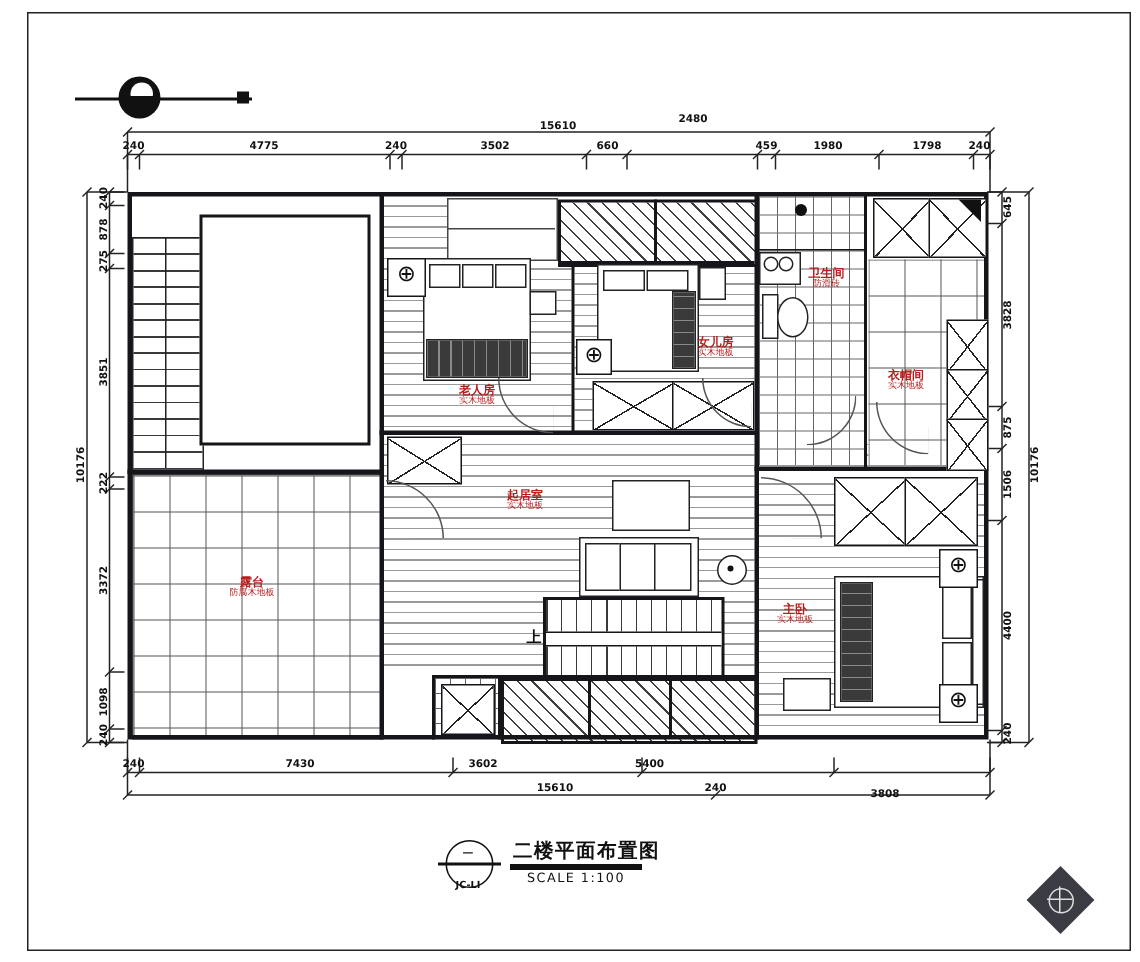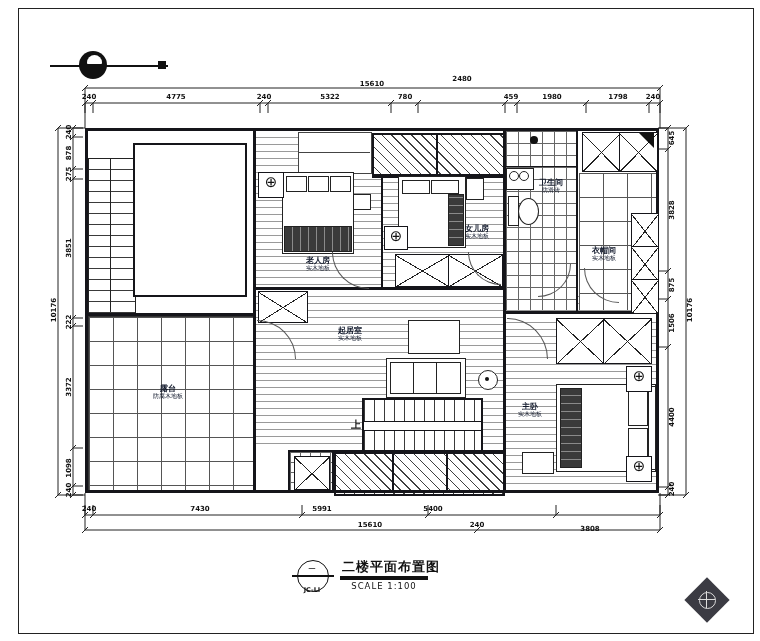--- a/index.html
+++ b/index.html
@@ -15,21 +15,21 @@
   .grid-sm{background-color:#fff;background-image:linear-gradient(#666 1px,transparent 1px),linear-gradient(90deg,#666 1px,transparent 1px);background-size:10px 10px}
   .hatch{background:repeating-linear-gradient(45deg,#ffffff 0 6px,#3f3f3f 6px 7px);border:2px solid #15151a}
   .xbox{position:absolute;border:1px solid #15151a;background-color:#fff;background-image:
         linear-gradient(to top right,transparent calc(50% - 1px),#222 calc(50% - 1px),#222 50%,transparent 50%),
         linear-gradient(to top left,transparent calc(50% - 1px),#222 calc(50% - 1px),#222 50%,transparent 50%)}
   .pleat-h{background:repeating-linear-gradient(90deg,#3a3a3a 0 7px,#8a8a8a 7px 8px);border:1px solid #222}
   .pleat-v{background:repeating-linear-gradient(0deg,#3a3a3a 0 7px,#8a8a8a 7px 8px);border:1px solid #222}
   .furn{position:absolute;background:#fff;border:1px solid #222}
   .ceil{position:absolute;border:1px solid #15151a;background:#fff;text-align:center;font-size:15px;line-height:1.3;color:#111}
   .arc{position:absolute;border:1px solid #555;background:transparent}
-  .rl{position:absolute;transform:translate(-50%,-50%);text-align:center;line-height:1.15;color:#0f172a;white-space:nowrap}
+  .rl{position:absolute;transform:translate(-50%,-50%);text-align:center;line-height:1.15;color:#b91c1c;white-space:nowrap}
   .rl b{display:block;font-size:8px;font-weight:bold}
   .rl i{display:block;font-size:6px;font-style:normal}
   .dim{position:absolute;transform:translate(-50%,-50%);font-size:7px;font-weight:bold;color:#111;white-space:nowrap}
   .dim.v{transform:translate(-50%,-50%) rotate(-90deg)}
   #titleblock .tb-title{position:absolute;font-size:13px;font-weight:bold;letter-spacing:1px}
   #titleblock .tb-scale{position:absolute;transform:translateX(-50%);font-size:8.5px;letter-spacing:1px}
   #logo .diamond{position:absolute;left:6px;top:6px;width:32px;height:32px;background:#3b3b43;transform:rotate(45deg)}
   #logo .orn{position:absolute;left:14px;top:14px;width:15px;height:15px;border:1px solid #ddd;border-radius:50%}
   #logo .sp1,#logo .sp2{position:absolute;left:21px;top:13px;width:1px;height:17px;background:#ddd}
   #logo .sp2{transform:rotate(90deg)}
@@ -269,31 +269,31 @@
     </div>
   <div class="rl" style="left:168px;top:392px">
     <b>露台</b>
       <i>防腐木地板</i>
     </div>
 
   <span class="dim" style="left:372px;top:84px">15610</span>
   <span class="dim" style="left:89px;top:97px">240</span>
   <span class="dim" style="left:176px;top:97px">4775</span>
   <span class="dim" style="left:264px;top:97px">240</span>
-  <span class="dim" style="left:330px;top:97px">5322</span>
-  <span class="dim" style="left:405px;top:97px">780</span>
+  <span class="dim" style="left:330px;top:97px">3502</span>
+  <span class="dim" style="left:405px;top:97px">660</span>
   <span class="dim" style="left:462px;top:79px">2480</span>
   <span class="dim" style="left:511px;top:97px">459</span>
   <span class="dim" style="left:552px;top:97px">1980</span>
   <span class="dim" style="left:618px;top:97px">1798</span>
   <span class="dim" style="left:653px;top:97px">240</span>
 
   <span class="dim" style="left:89px;top:509px">240</span>
   <span class="dim" style="left:200px;top:509px">7430</span>
-  <span class="dim" style="left:322px;top:509px">5991</span>
+  <span class="dim" style="left:322px;top:509px">3602</span>
   <span class="dim" style="left:433px;top:509px">5400</span>
   <span class="dim" style="left:590px;top:529px">3808</span>
   <span class="dim" style="left:370px;top:525px">15610</span>
   <span class="dim" style="left:477px;top:525px">240</span>
 
   <span class="dim v" style="left:54px;top:310px">10176</span>
   <span class="dim v" style="left:69px;top:132px">240</span>
   <span class="dim v" style="left:69px;top:153px">878</span>
   <span class="dim v" style="left:69px;top:174px">275</span>
   <span class="dim v" style="left:69px;top:248px">3851</span>

